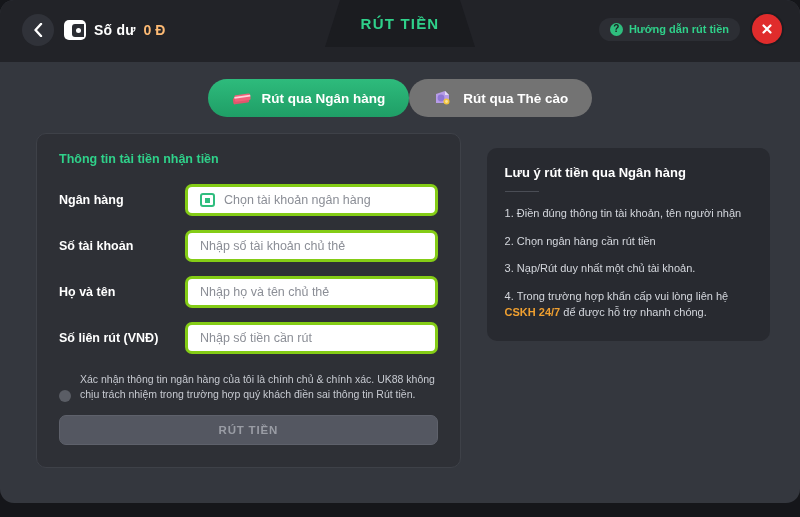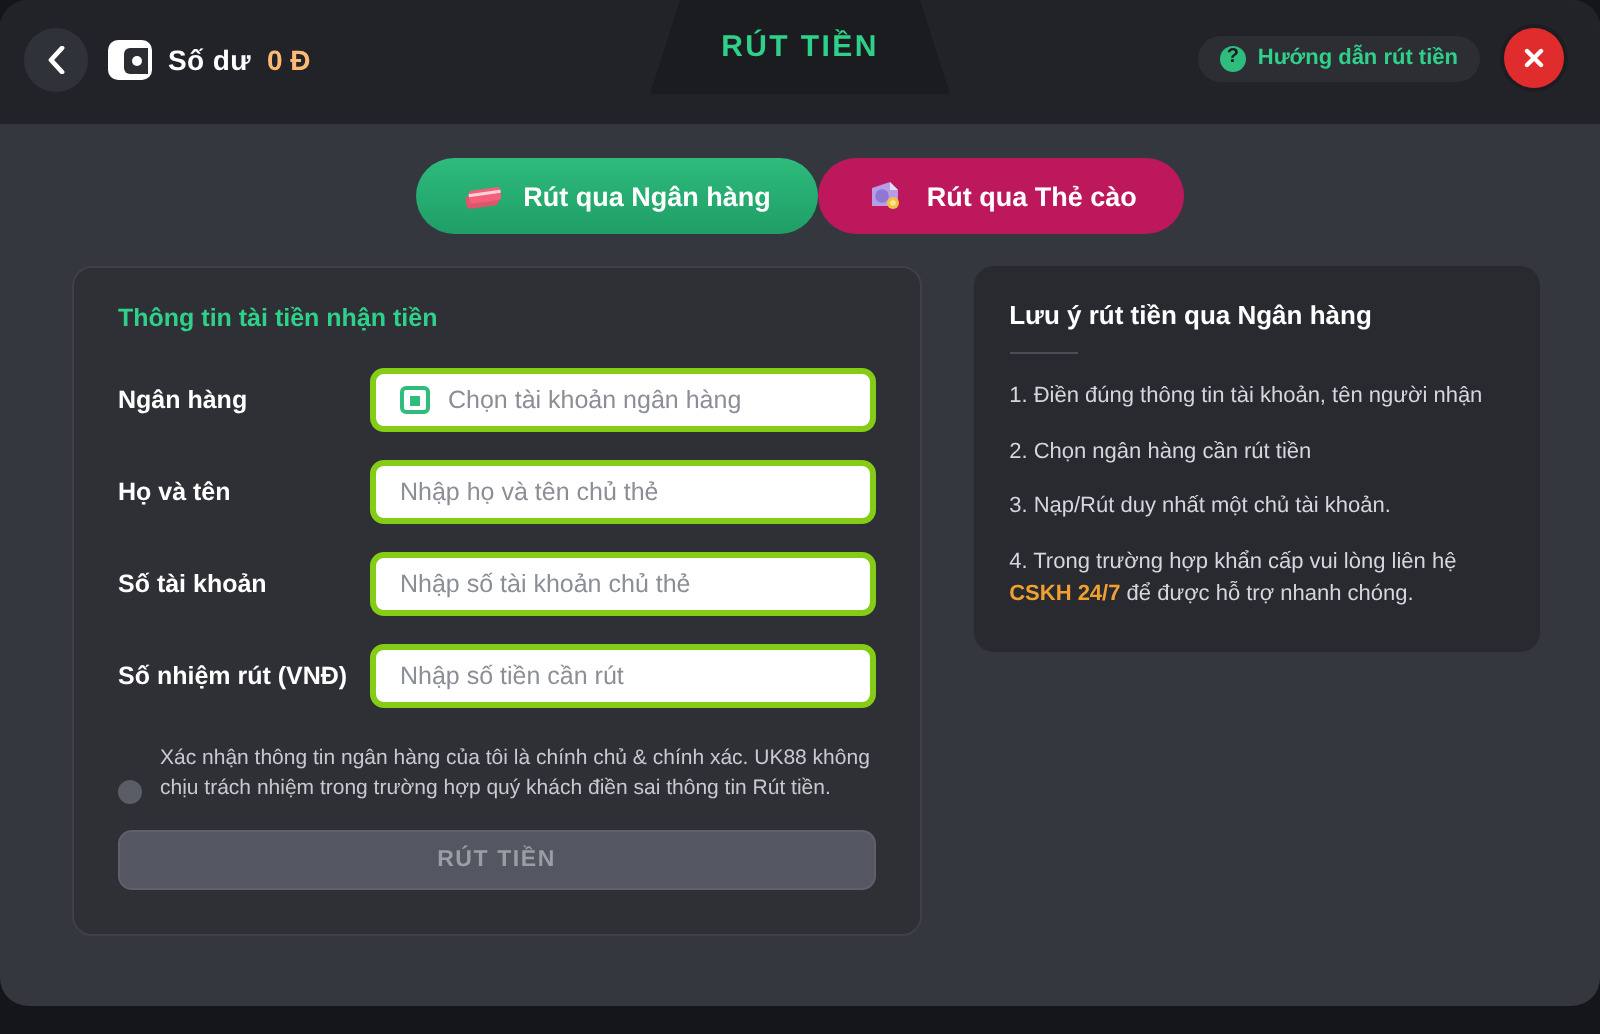--- a/index.html
+++ b/index.html
@@ -18,21 +18,21 @@
     overflow: hidden;
   }
   
   .header {
     position: relative;
     height: 62px;
     background: #222328;
     border-radius: 14px 14px 0 0;
   }
   .hdr-left {
-    position: absolute; left: 12px; top: 14px;
+    position: absolute; left: 22px; top: 14px;
     display: flex; align-items: center; gap: 10px;
   }
   .back-btn {
     width: 32px; height: 32px; border-radius: 50%;
     background: #303239;
     display: flex; align-items: center; justify-content: center;
     cursor: pointer;
   }
   .back-btn svg { display: block; }
   .balance {
@@ -103,21 +103,21 @@
   
   .tabs {
     display: flex; justify-content: center; 
     margin-top: 17px;
   }
   .tab {
     display: flex; align-items: center; gap: 10px;
     height: 38px;
     padding: 0 24px;
     border-radius: 19px;
-    background: #be185d;
+    background: #737373;
     cursor: pointer;
   }
   .tab.active {
     background: linear-gradient(180deg, #2ebb7c 0%, #1f9e66 100%);
   }
   .tab .tab-label {
     color: #ffffff; font-size: 13.5px; font-weight: bold;
     white-space: nowrap;
   }
   
@@ -199,20 +199,21 @@
     display: flex; align-items: center; justify-content: center;
     cursor: not-allowed;
   }
   
   .notes-panel {
     width: 300px;
     background: #282a30;
     border-radius: 10px;
     padding: 17px 18px 20px 18px;
     align-self: flex-start;
+    margin-top: 15px;
   }
   .notes-title {
     color: #ffffff; font-size: 13px; font-weight: bold;
     margin-bottom: 11px;
   }
   .notes-divider {
     width: 34px; height: 1px;
     background: #4a4d55;
     margin-bottom: 13px;
   }
@@ -299,35 +300,35 @@
               <i></i>
             </span>
           <span class="placeholder">Chọn tài khoản ngân hàng</span>
           <svg class="chevron" width="13" height="8" viewBox="0 0 13 8">
             <path d="M1.5 1.5 L6.5 6.2 L11.5 1.5" stroke="#ffffff" stroke-width="2" fill="none" stroke-linecap="round" stroke-linejoin="round"></path>
           </svg>
         </div>
       </div>
 
       <div class="field-row">
+        <div class="field-label">Số tài khoản</div>
+        <div class="field-input">
+          <span class="placeholder">Nhập số tài khoản chủ thẻ</span>
+        </div>
+      </div>
+
+      <div class="field-row">
         <div class="field-label">Họ và tên</div>
         <div class="field-input">
           <span class="placeholder">Nhập họ và tên chủ thẻ</span>
         </div>
       </div>
 
       <div class="field-row">
-        <div class="field-label">Số tài khoản</div>
-        <div class="field-input">
-          <span class="placeholder">Nhập số tài khoản chủ thẻ</span>
-        </div>
-      </div>
-
-      <div class="field-row">
-        <div class="field-label">Số nhiệm rút (VNĐ)</div>
+        <div class="field-label">Số liên rút (VNĐ)</div>
         <div class="field-input">
           <span class="placeholder">Nhập số tiền cần rút</span>
         </div>
       </div>
 
       <div class="consent">
         <span class="radio"></span>
         <span class="consent-text">Xác nhận thông tin ngân hàng của tôi là chính chủ &amp; chính xác. UK88 không chịu trách nhiệm trong trường hợp quý khách điền sai thông tin Rút tiền.</span>
       </div>
 

